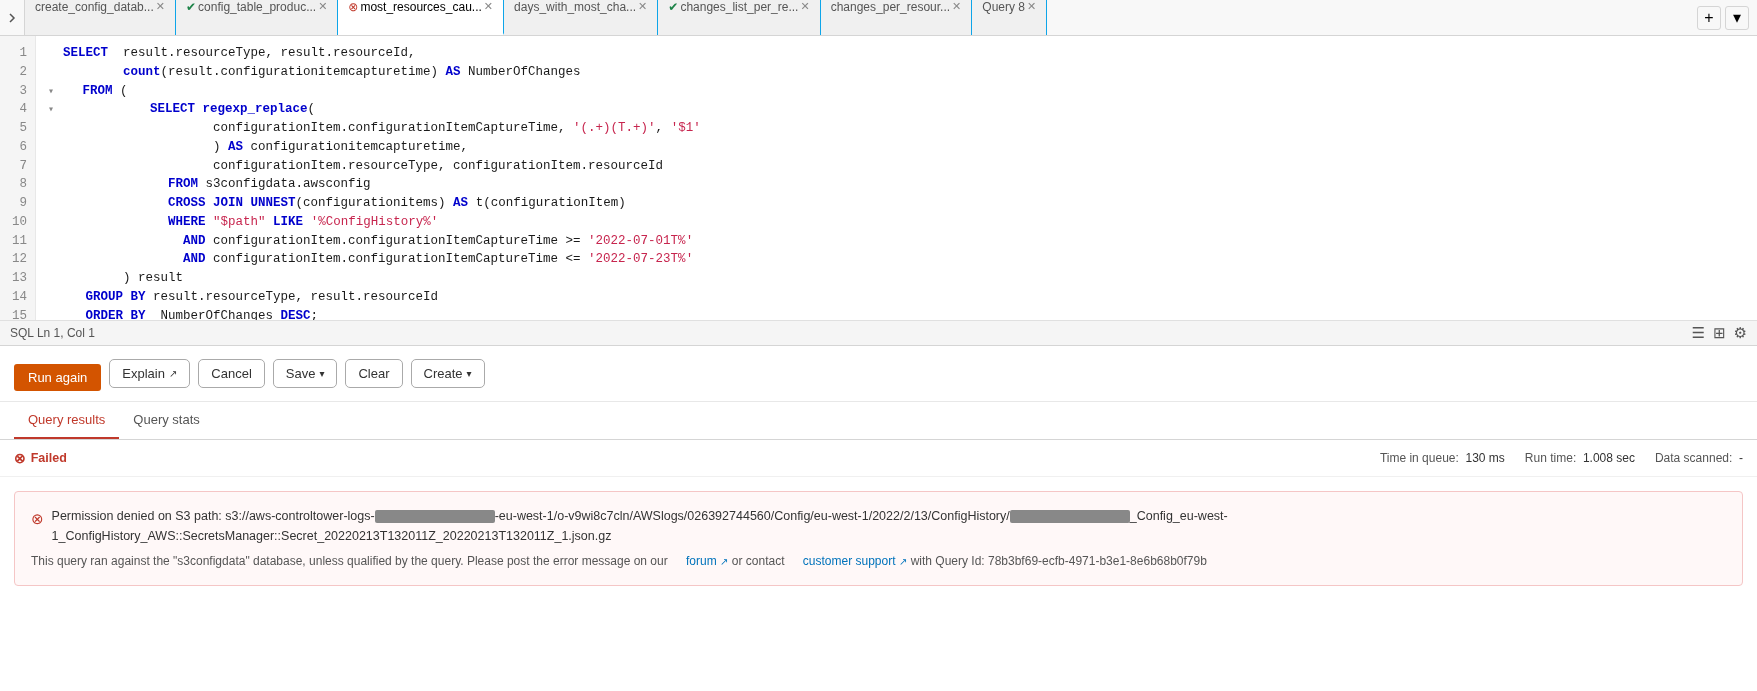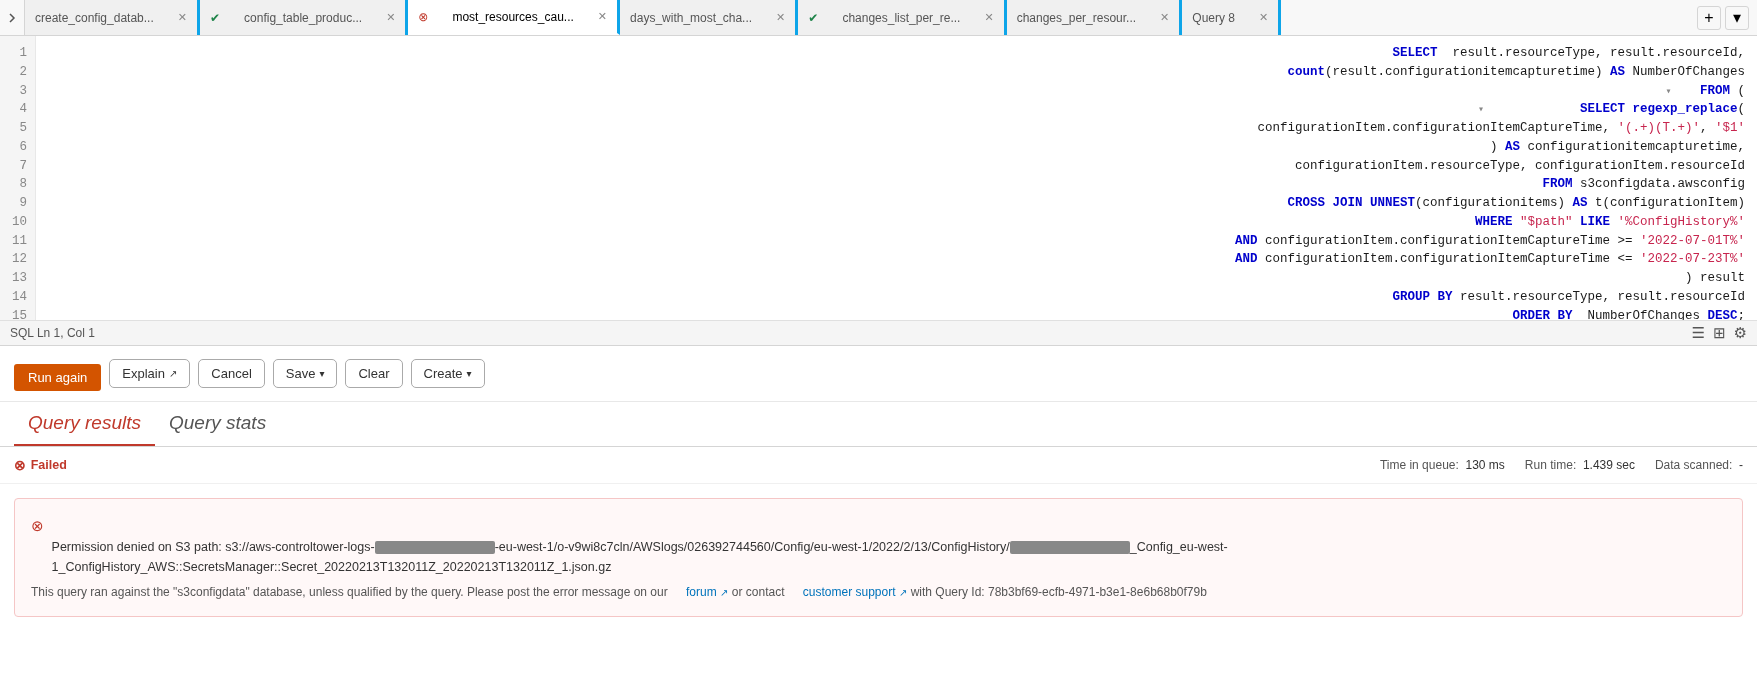--- a/index.html
+++ b/index.html
@@ -18,28 +18,27 @@
       display: flex;
       align-items: center;
       padding: 0 4px;
       border-right: 1px solid #d5d5d5;
       height: 100%;
       cursor: pointer;
     }
     .tab-bar-left svg { width: 16px; height: 16px; }
     .tab {
       display: flex;
-      align-items: center;
       padding: 0 10px;
       height: 100%;
-      border-right: 3px solid #0ea5e9;
+      border-right: 1px solid #0ea5e9;
       white-space: nowrap;
       font-size: 12px;
       cursor: pointer;
-      gap: 24px;
+      gap: 2px;
       color: #555;
       background: #f0f0f0;
     }
     .tab.active {
       background: #fff;
       color: #000;
       border-bottom: 2px solid #fff;
       margin-bottom: -1px;
     }
     .tab .close-icon { font-size: 11px; color: #888; cursor: pointer; }
@@ -98,21 +97,20 @@
     }
     .line-numbers .ln { display: block; }
     .code-content {
       padding: 8px 12px;
       flex: 1;
       overflow-x: auto;
       white-space: pre;
       line-height: 1.5;
       font-family: 'Courier New', Courier, monospace;
       font-size: 12.5px;
-      text-align: right;
     }
     .kw { color: #0000cc; font-weight: bold; }
     .str { color: #c7254e; }
     .fold-icon { color: #888; font-size: 10px; }
 
     .editor-status-bar {
       display: flex;
       align-items: center;
       justify-content: space-between;
       padding: 3px 10px;
@@ -169,25 +167,24 @@
     .results-tabs {
       display: flex;
       align-items: center;
       padding: 0 14px;
       border-bottom: 1px solid #d5d5d5;
       background: #fff;
       gap: 0;
     }
     .result-tab {
       padding: 10px 14px;
-      font-size: 19px;
+      font-size: 13px;
       cursor: pointer;
       color: #555;
       border-bottom: 2px solid transparent;
-      font-style: italic;
     }
     .result-tab.active {
       color: #c0392b;
       border-bottom: 2px solid #c0392b;
       font-weight: 500;
     }
 
     
     .result-status-bar {
       display: flex;
@@ -219,21 +216,21 @@
       padding: 14px 16px;
       font-size: 12.5px;
       line-height: 1.6;
     }
     .error-box .error-title {
       display: flex;
       align-items: flex-start;
       gap: 8px;
     }
     .error-box .error-icon { color: #c0392b; font-size: 15px; margin-top: 1px; }
-    .error-text { color: #333; margin-top: 24px; }
+    .error-text { color: #333; }
     .error-text .redacted {
       display: inline-block;
       background: #888;
       color: #888;
       border-radius: 2px;
       min-width: 120px;
       height: 13px;
       vertical-align: middle;
     }
     .error-subtext { margin-top: 6px; color: #555; font-size: 12px; }
@@ -357,21 +354,21 @@
     <span class="err-icon">⊗</span>
     <span>Failed</span>
   </div>
   <div class="result-meta">
     <span>
       <span>Time in queue:</span>
       &nbsp;<b><span>130 ms</span></b>
     </span>
     <span>
       <span>Run time:</span>
-      &nbsp;<b><span>1.439 sec</span></b>
+      &nbsp;<b><span>1.008 sec</span></b>
     </span>
     <span>
       <span>Data scanned:</span>
       &nbsp;<b><span>-</span></b>
     </span>
   </div>
 </div>
 
 <div class="error-box">
   <div class="error-title">

